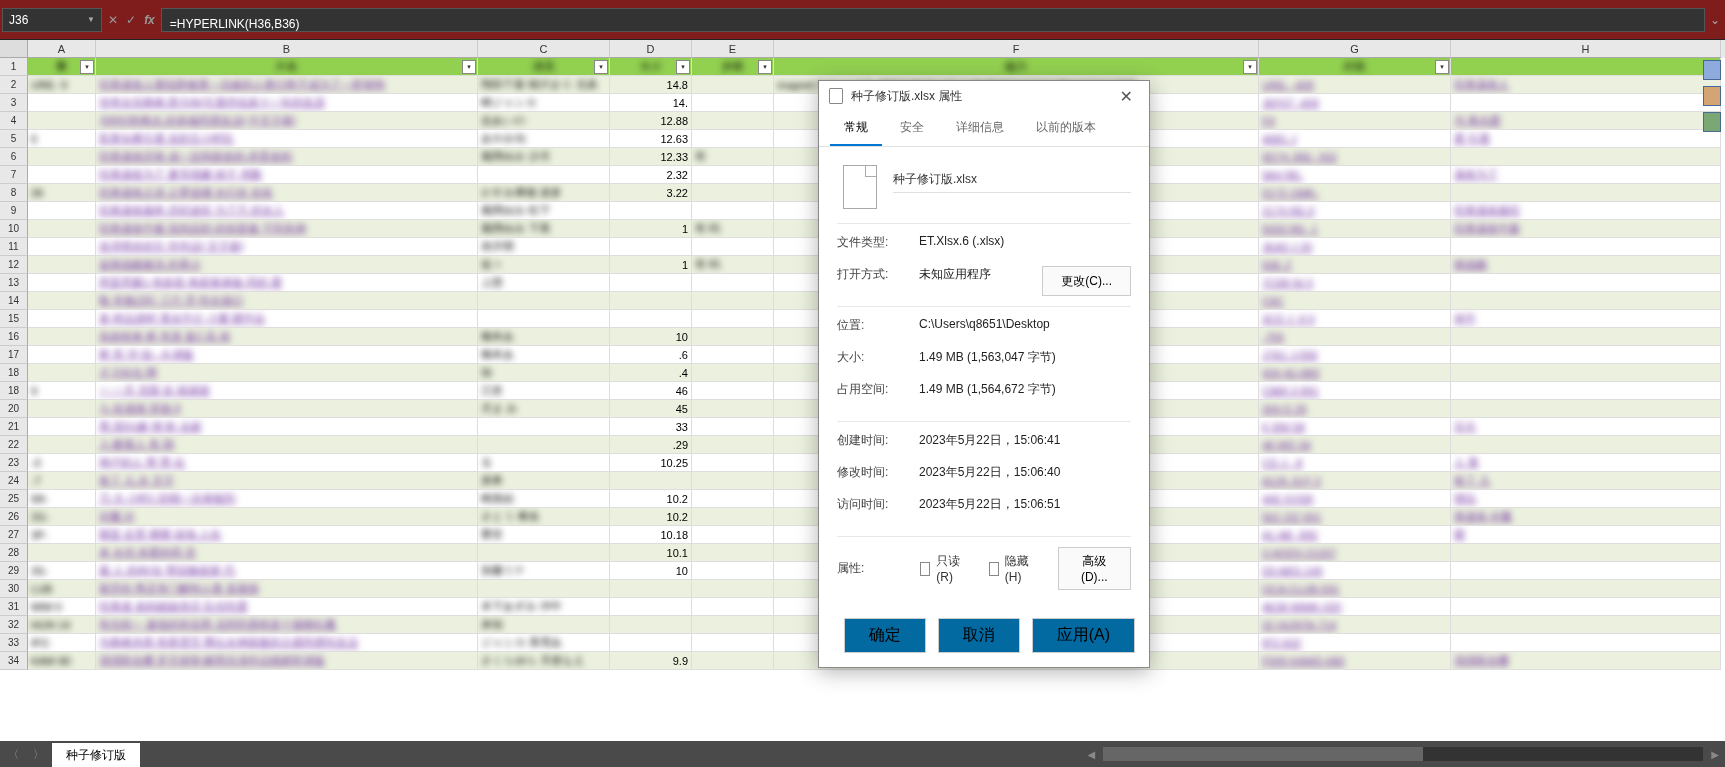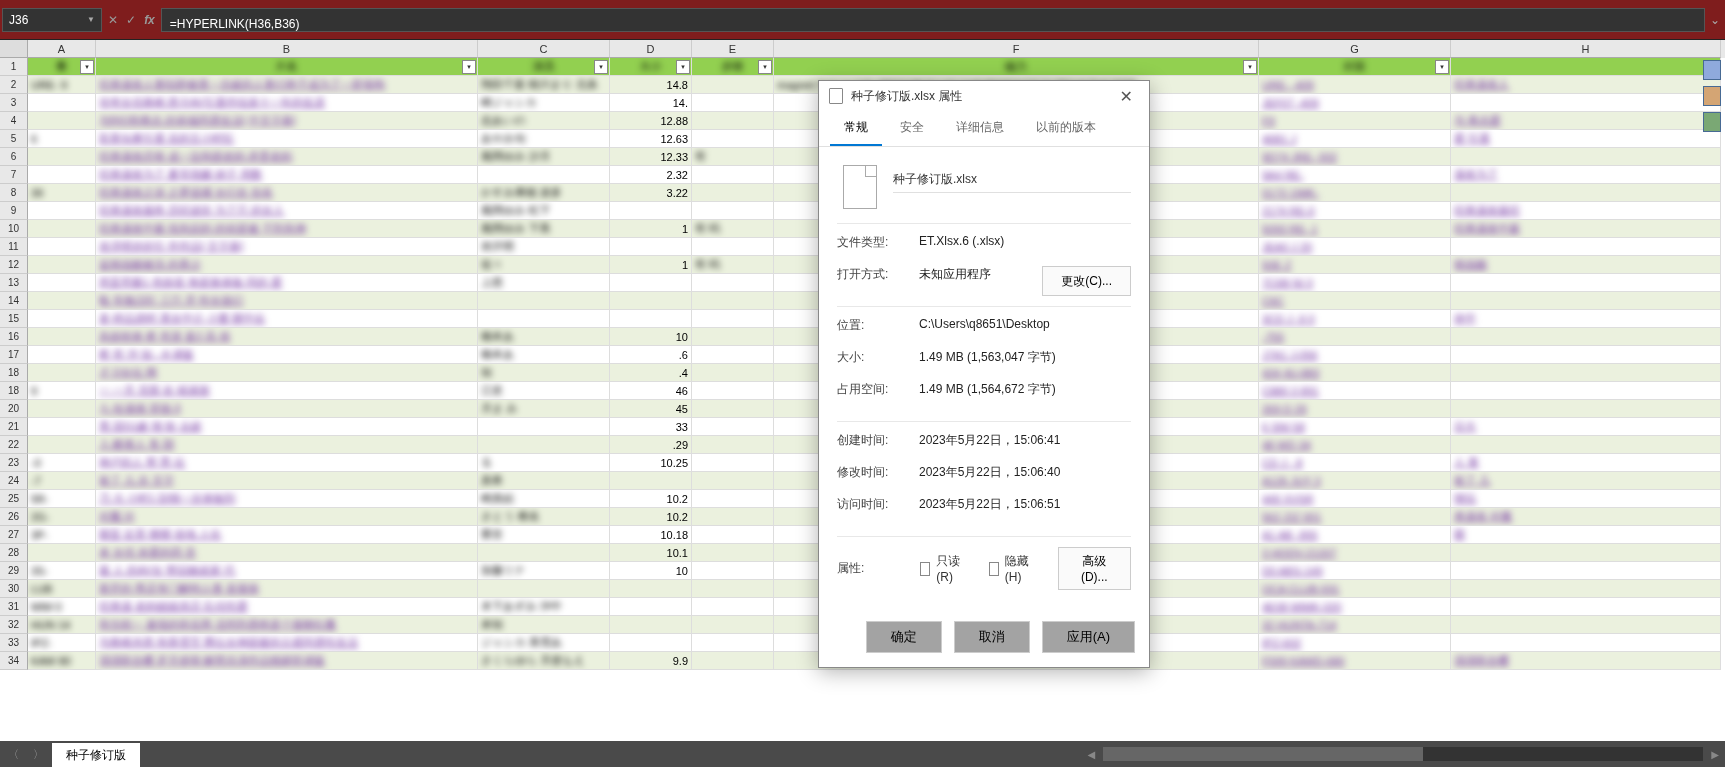--- a/index.html
+++ b/index.html
@@ -62,21 +62,21 @@
 .dlg-filename-row { display: flex; align-items: flex-start; gap: 16px; margin-bottom: 14px; }
 .file-icon { width: 34px; height: 44px; border: 1px solid #aaa; position: relative; margin-left: 6px; }
 .file-icon::after { content: ""; position: absolute; top: 0; right: 0; width: 10px; height: 10px; background: #fff; border-left: 1px solid #aaa; border-bottom: 1px solid #aaa; }
 .filename-input { flex: 1; border: none; border-bottom: 1px solid #e0e0e0; padding: 6px 0; height: 28px; }
 .dlg-sep { height: 1px; background: #e8e8e8; margin: 10px 0; }
 .change-btn, .adv-btn { border: 1px solid #ccc; background: #fafafa; padding: 5px 18px; font-size: 12px; cursor: pointer; }
 .attr-row { display: flex; align-items: center; gap: 26px; }
 .chk { display: flex; align-items: center; gap: 6px; }
 .chk-box { width: 14px; height: 14px; border: 1px solid #888; }
 .dlg-buttons { position: absolute; bottom: 14px; right: 14px; display: flex; gap: 12px; }
-.dlg-btn { border: 1px solid #ccc; background: #a3a3a3; padding: 6px 24px; font-size: 13px; cursor: pointer; }
+.dlg-btn { border: 1px solid #ccc; background: #0369a1; padding: 6px 24px; font-size: 16px; cursor: pointer; }
 
 .side-icons { position: absolute; right: 2px; top: 60px; width: 20px; display: flex; flex-direction: column; gap: 6px; }
 .side-icon { width: 18px; height: 20px; background: #8faadc; border: 1px solid #476a94; }
 </style>
 </head>
 <body>
 
 <div class="formula-bar">
   <div class="namebox">
     <span>J36</span>

